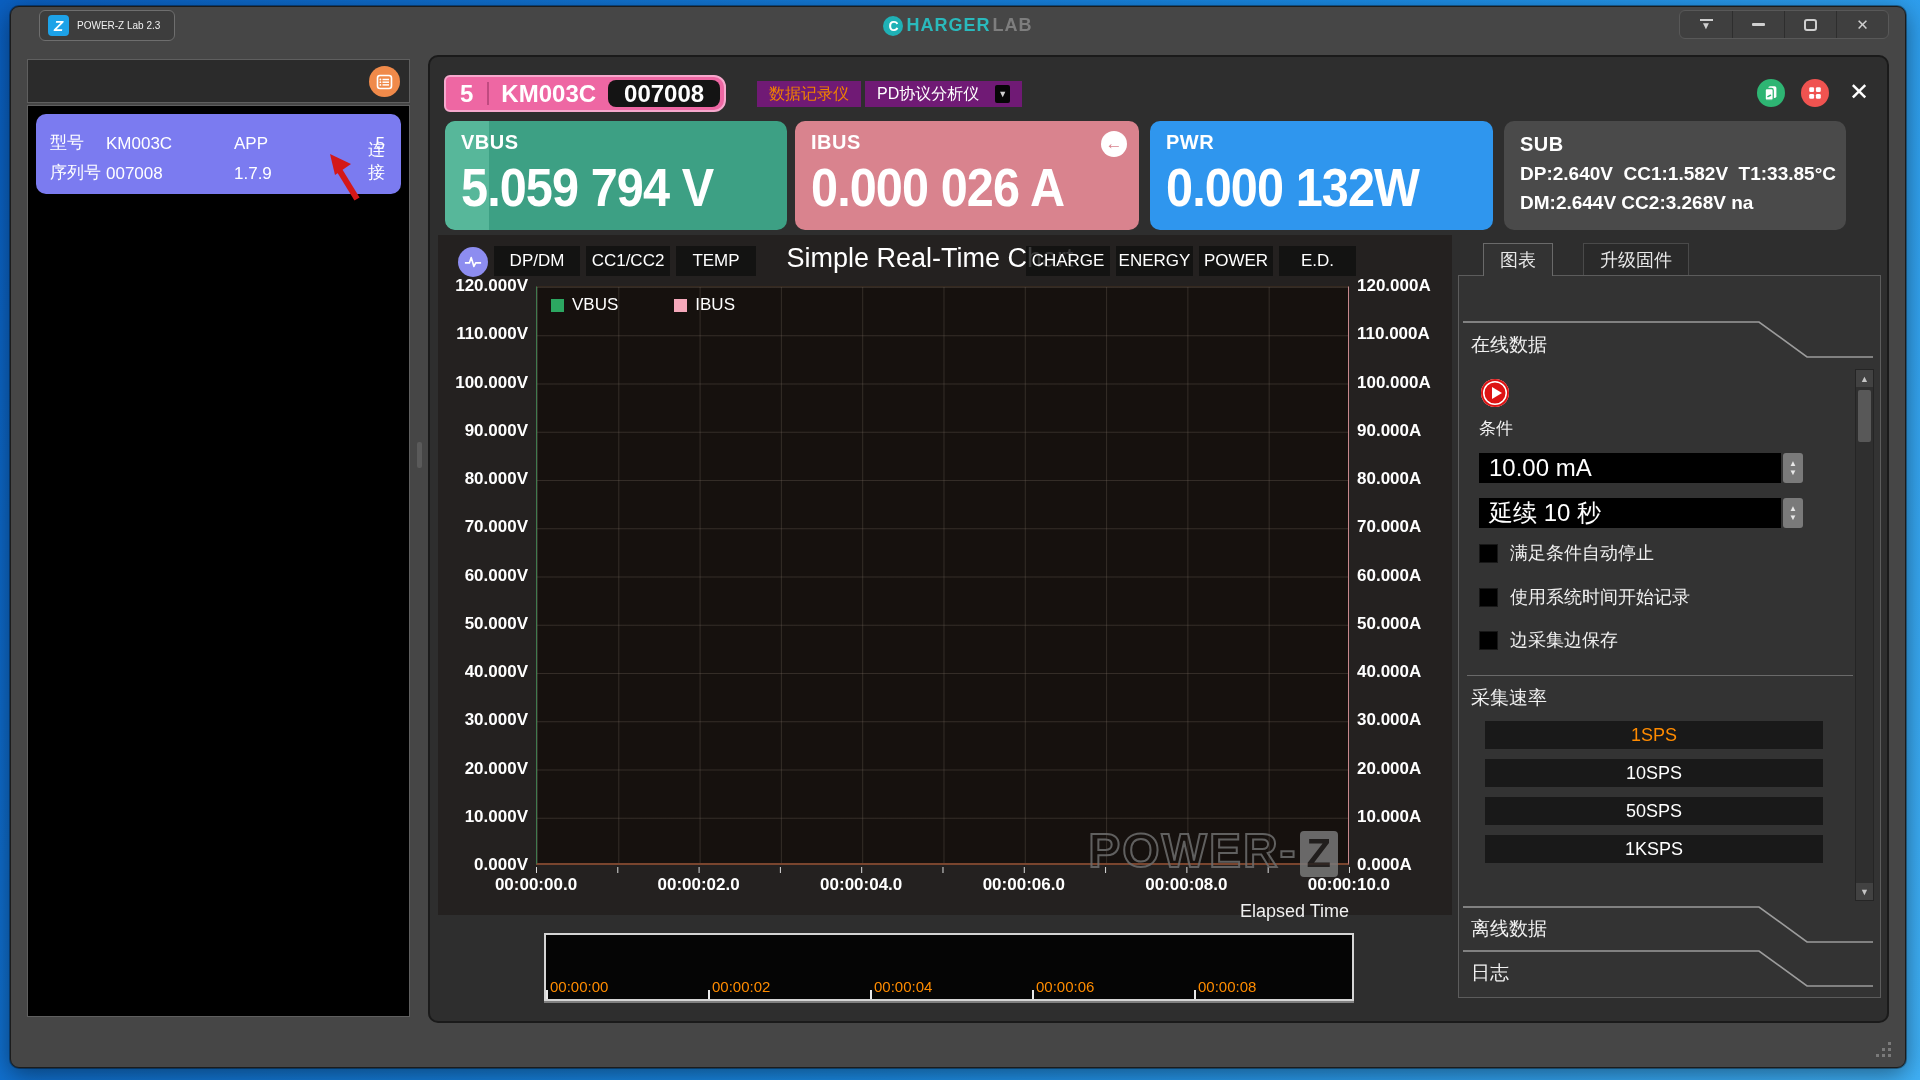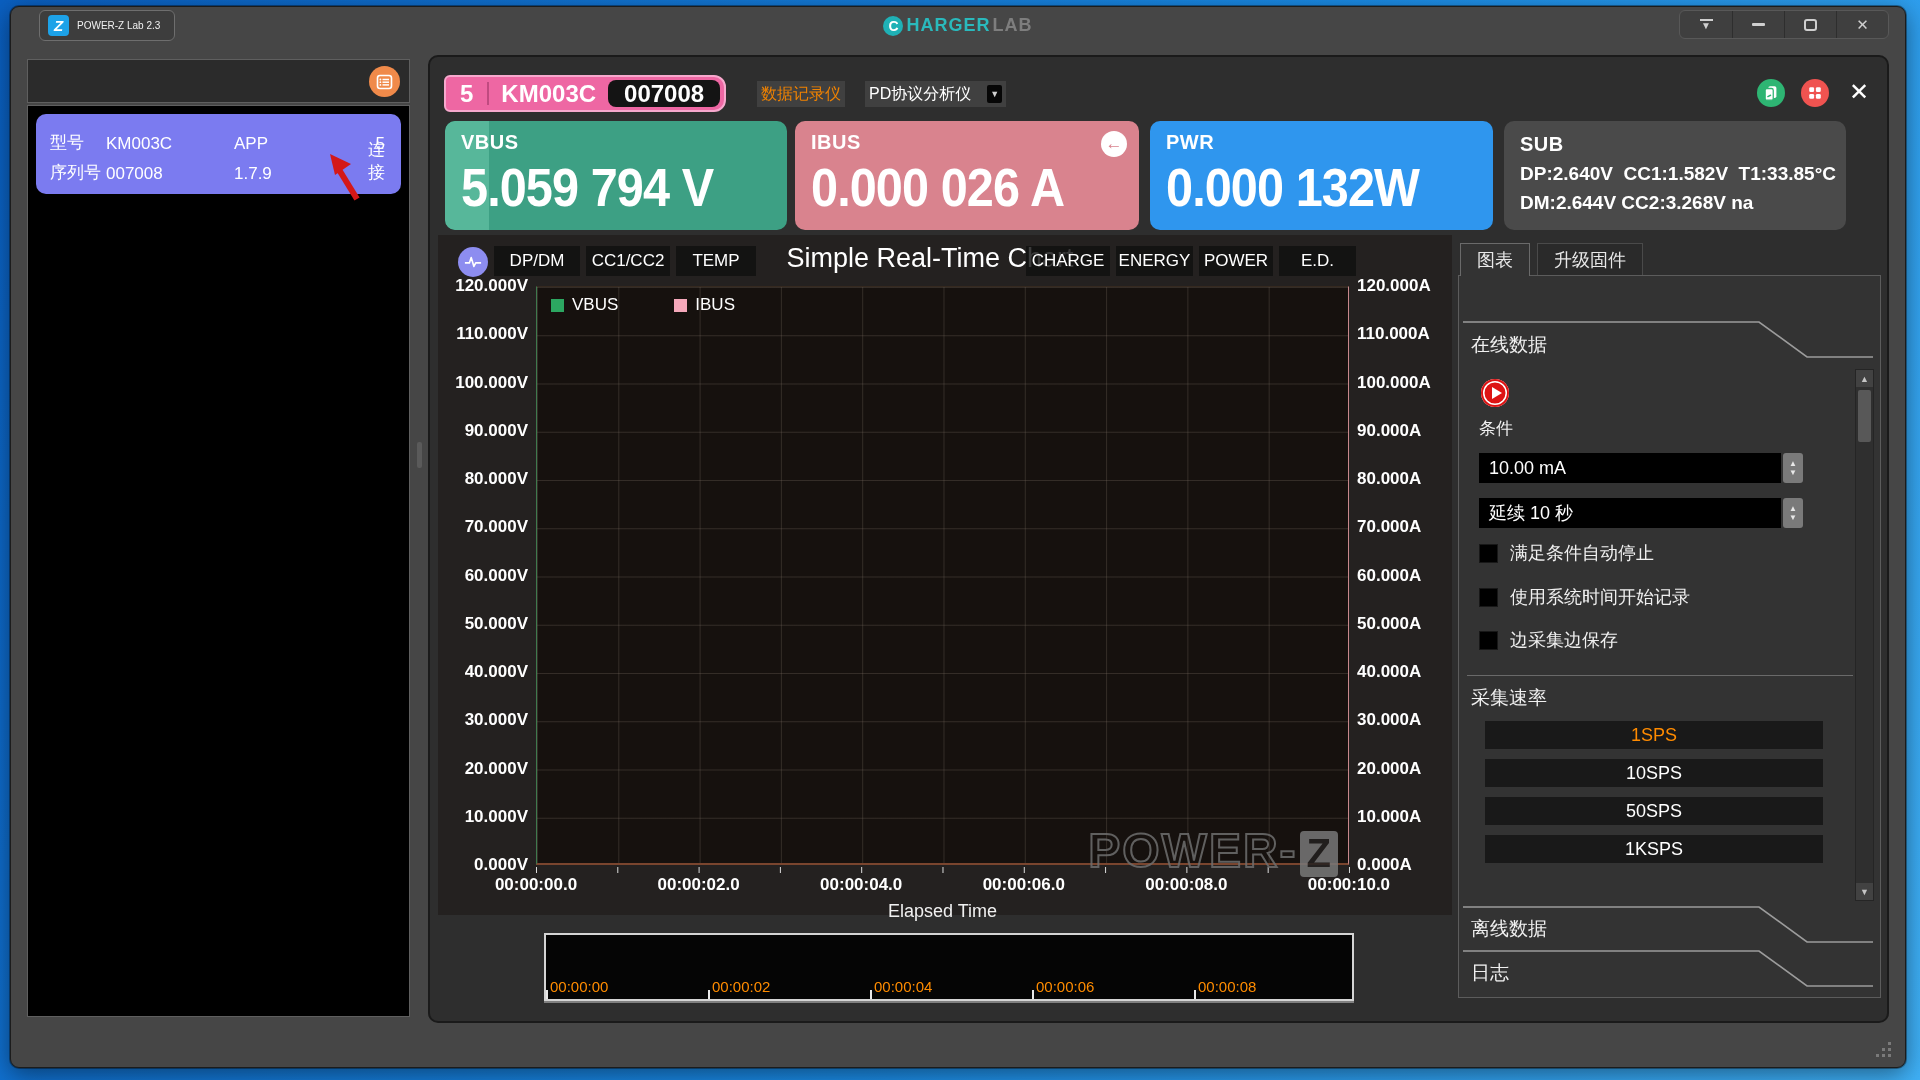--- a/index.html
+++ b/index.html
@@ -88,22 +88,22 @@
     overflow:hidden;
   }
   .dt-idx { padding:0 14px; display:flex; align-items:center; font-size:24px; font-weight:bold; }
   .dt-sep { width:2px; background:#c04a80; margin:5px 0; }
   .dt-model { padding:0 12px; display:flex; align-items:center; font-size:24px; font-weight:bold; }
   .dt-serial {
     background:#141414; border-radius:8px; margin:3px 4px 3px 0; padding:0 16px;
     display:flex; align-items:center; font-size:24px; font-weight:bold; color:#fff;
   }
   .tool-btn {
-    position:absolute; top:24px; height:26px; background:#404040;
-    display:flex; align-items:center; padding:0 4px; font-size:16px;
+    position:absolute; top:24px; height:26px; background:#701a75;
+    display:flex; align-items:center; padding:0 12px; font-size:16px;
   }
   .btn-logger { left:327px; color:#f08200; }
   .btn-pd { left:435px; color:#fff; gap:16px; }
   .pd-drop { width:15px; height:18px; background:#060606; color:#cfcfcf; font-size:9px; display:flex; align-items:center; justify-content:center; border-radius:2px; }
   .round-icon { position:absolute; top:22px; width:28px; height:28px; border-radius:50%; display:flex; align-items:center; justify-content:center; }
   .icon-pages { left:1327px; background:#2eb573; }
   .icon-grid { left:1371px; background:#ef5350; }
   .main-close { position:absolute; left:1414px; top:18px; width:30px; height:34px; color:#fff; font-size:24px; display:flex; align-items:center; justify-content:center; }
 
   
@@ -152,21 +152,21 @@
   .legend-item { display:flex; align-items:center; gap:8px; font-size:17px; color:#fff; }
   .legend-sq { width:13px; height:13px; }
   .ticks-col { position:absolute; top:220px; height:597px; display:flex; flex-direction:column; justify-content:space-between; z-index:2; }
   .ticks-left { left:0; width:98px; align-items:flex-end; }
   .ticks-right { left:927px; width:95px; align-items:flex-start; }
   .tick { font-size:17px; font-weight:bold; color:#fff; line-height:18px; white-space:nowrap; }
   .xtick-marks { position:absolute; left:106px; top:810px; width:815px; height:6px;
     background:linear-gradient(to right,#ddd 0 1px,transparent 1px); background-size:81.3px 6px; }
   .xlabels { position:absolute; left:46px; top:818px; width:933px; display:flex; justify-content:space-between; }
   .xlabels span { width:120px; text-align:center; font-size:17px; font-weight:bold; }
-  .elapsed { position:absolute; left:106px; top:844px; width:813px; text-align:center; font-size:18px; color:#f0f0f0; }
+  .elapsed { position:absolute; left:106px; top:844px; width:813px; text-align:right; font-size:18px; color:#f0f0f0; }
   .watermark { position:absolute; left:620px; top:766px; width:288px; text-align:right; opacity:.85; white-space:nowrap; z-index:1; }
   .wm-outline {
     font-size:48px; font-weight:bold; letter-spacing:2px; color:rgba(0,0,0,0);
     -webkit-text-stroke:2px #6e6e6e;
   }
   .wm-z {
     font-size:40px; font-weight:bold; background:#787878; color:#242120;
     padding:0 7px 2px 7px; border-radius:4px; margin-left:2px;
   }
 
@@ -177,38 +177,38 @@
   }
   .nav-ticks { position:absolute; left:0; bottom:0; width:100%; height:9px;
     background:linear-gradient(to right,#e8e8e8 0 2px,transparent 2px); background-size:162px 9px; }
   .nav-labels span {
     position:absolute; bottom:4px; font-size:15px; color:#ff8c00; white-space:nowrap;
   }
 
   
   .right-panel { position:absolute; left:1028px; top:186px; width:423px; height:755px; }
   .rp-tabs { position:absolute; left:2px; top:0; display:flex; gap:7px; height:33px; }
-  .rp-tab { padding:16px 16px; display:flex; align-items:center; font-size:18px; color:#e8e8e8; }
+  .rp-tab { padding:16px 16px; display:flex; align-items:center; font-size:18px; color:#e8e8e8;margin-left:23px; }
   .rp-tab.active { background:#333; border:1px solid #6a6a6a; border-bottom:none; position:relative; z-index:2; }
   .rp-tab.inactive { background:#2a2a2a; border:1px solid #4a4a4a; }
   .rp-body { position:absolute; left:0; top:32px; width:423px; height:723px; background:#333; border:1px solid #5c5c5c; }
   .sec-line { position:absolute; left:0; width:421px; height:40px; pointer-events:none; }
   .sec-title { position:absolute; left:12px; font-size:19px; color:#f0f0f0; }
 
   .viewport { position:absolute; left:8px; top:93px; width:407px; height:532px; }
   .rec-btn {
     position:absolute; left:14px; top:10px; width:28px; height:28px; border-radius:50%;
     background:#dd1414; box-shadow:inset 0 0 0 2px #dd1414, inset 0 0 0 3.5px #fff;
     display:flex; align-items:center; justify-content:center;
   }
   .rec-tri { width:0; height:0; border-left:10px solid #fff; border-top:6px solid transparent; border-bottom:6px solid transparent; margin-left:3px; }
   .cond-label { position:absolute; left:12px; top:48px; font-size:17px; color:#f0f0f0; }
   .spinbox {
     position:absolute; left:12px; width:302px; height:30px; background:#000;
-    border:1px solid #000; color:#fff; font-size:18px; display:flex; align-items:center; padding-left:9px;
+    border:1px solid #000; color:#fff; font-size:24px; display:flex; align-items:center; padding-left:9px;
   }
   .spinner {
     position:absolute; left:316px; width:20px; height:30px; background:#7a7a7a; border-radius:3px;
     display:flex; flex-direction:column; align-items:center; justify-content:center; gap:1px;
   }
   .spinner span { font-size:8px; line-height:8px; color:#e8e8e8; }
   .cb-row { position:absolute; left:12px; display:flex; align-items:center; gap:12px; font-size:18px; color:#f0f0f0; }
   .cb-box { width:19px; height:19px; background:#000; border:1px solid #181818; }
   .vp-divider { position:absolute; left:0; top:306px; width:386px; height:1px; background:#6a6a6a; }
   .rate-title { position:absolute; left:4px; top:316px; font-size:19px; color:#f0f0f0; }

